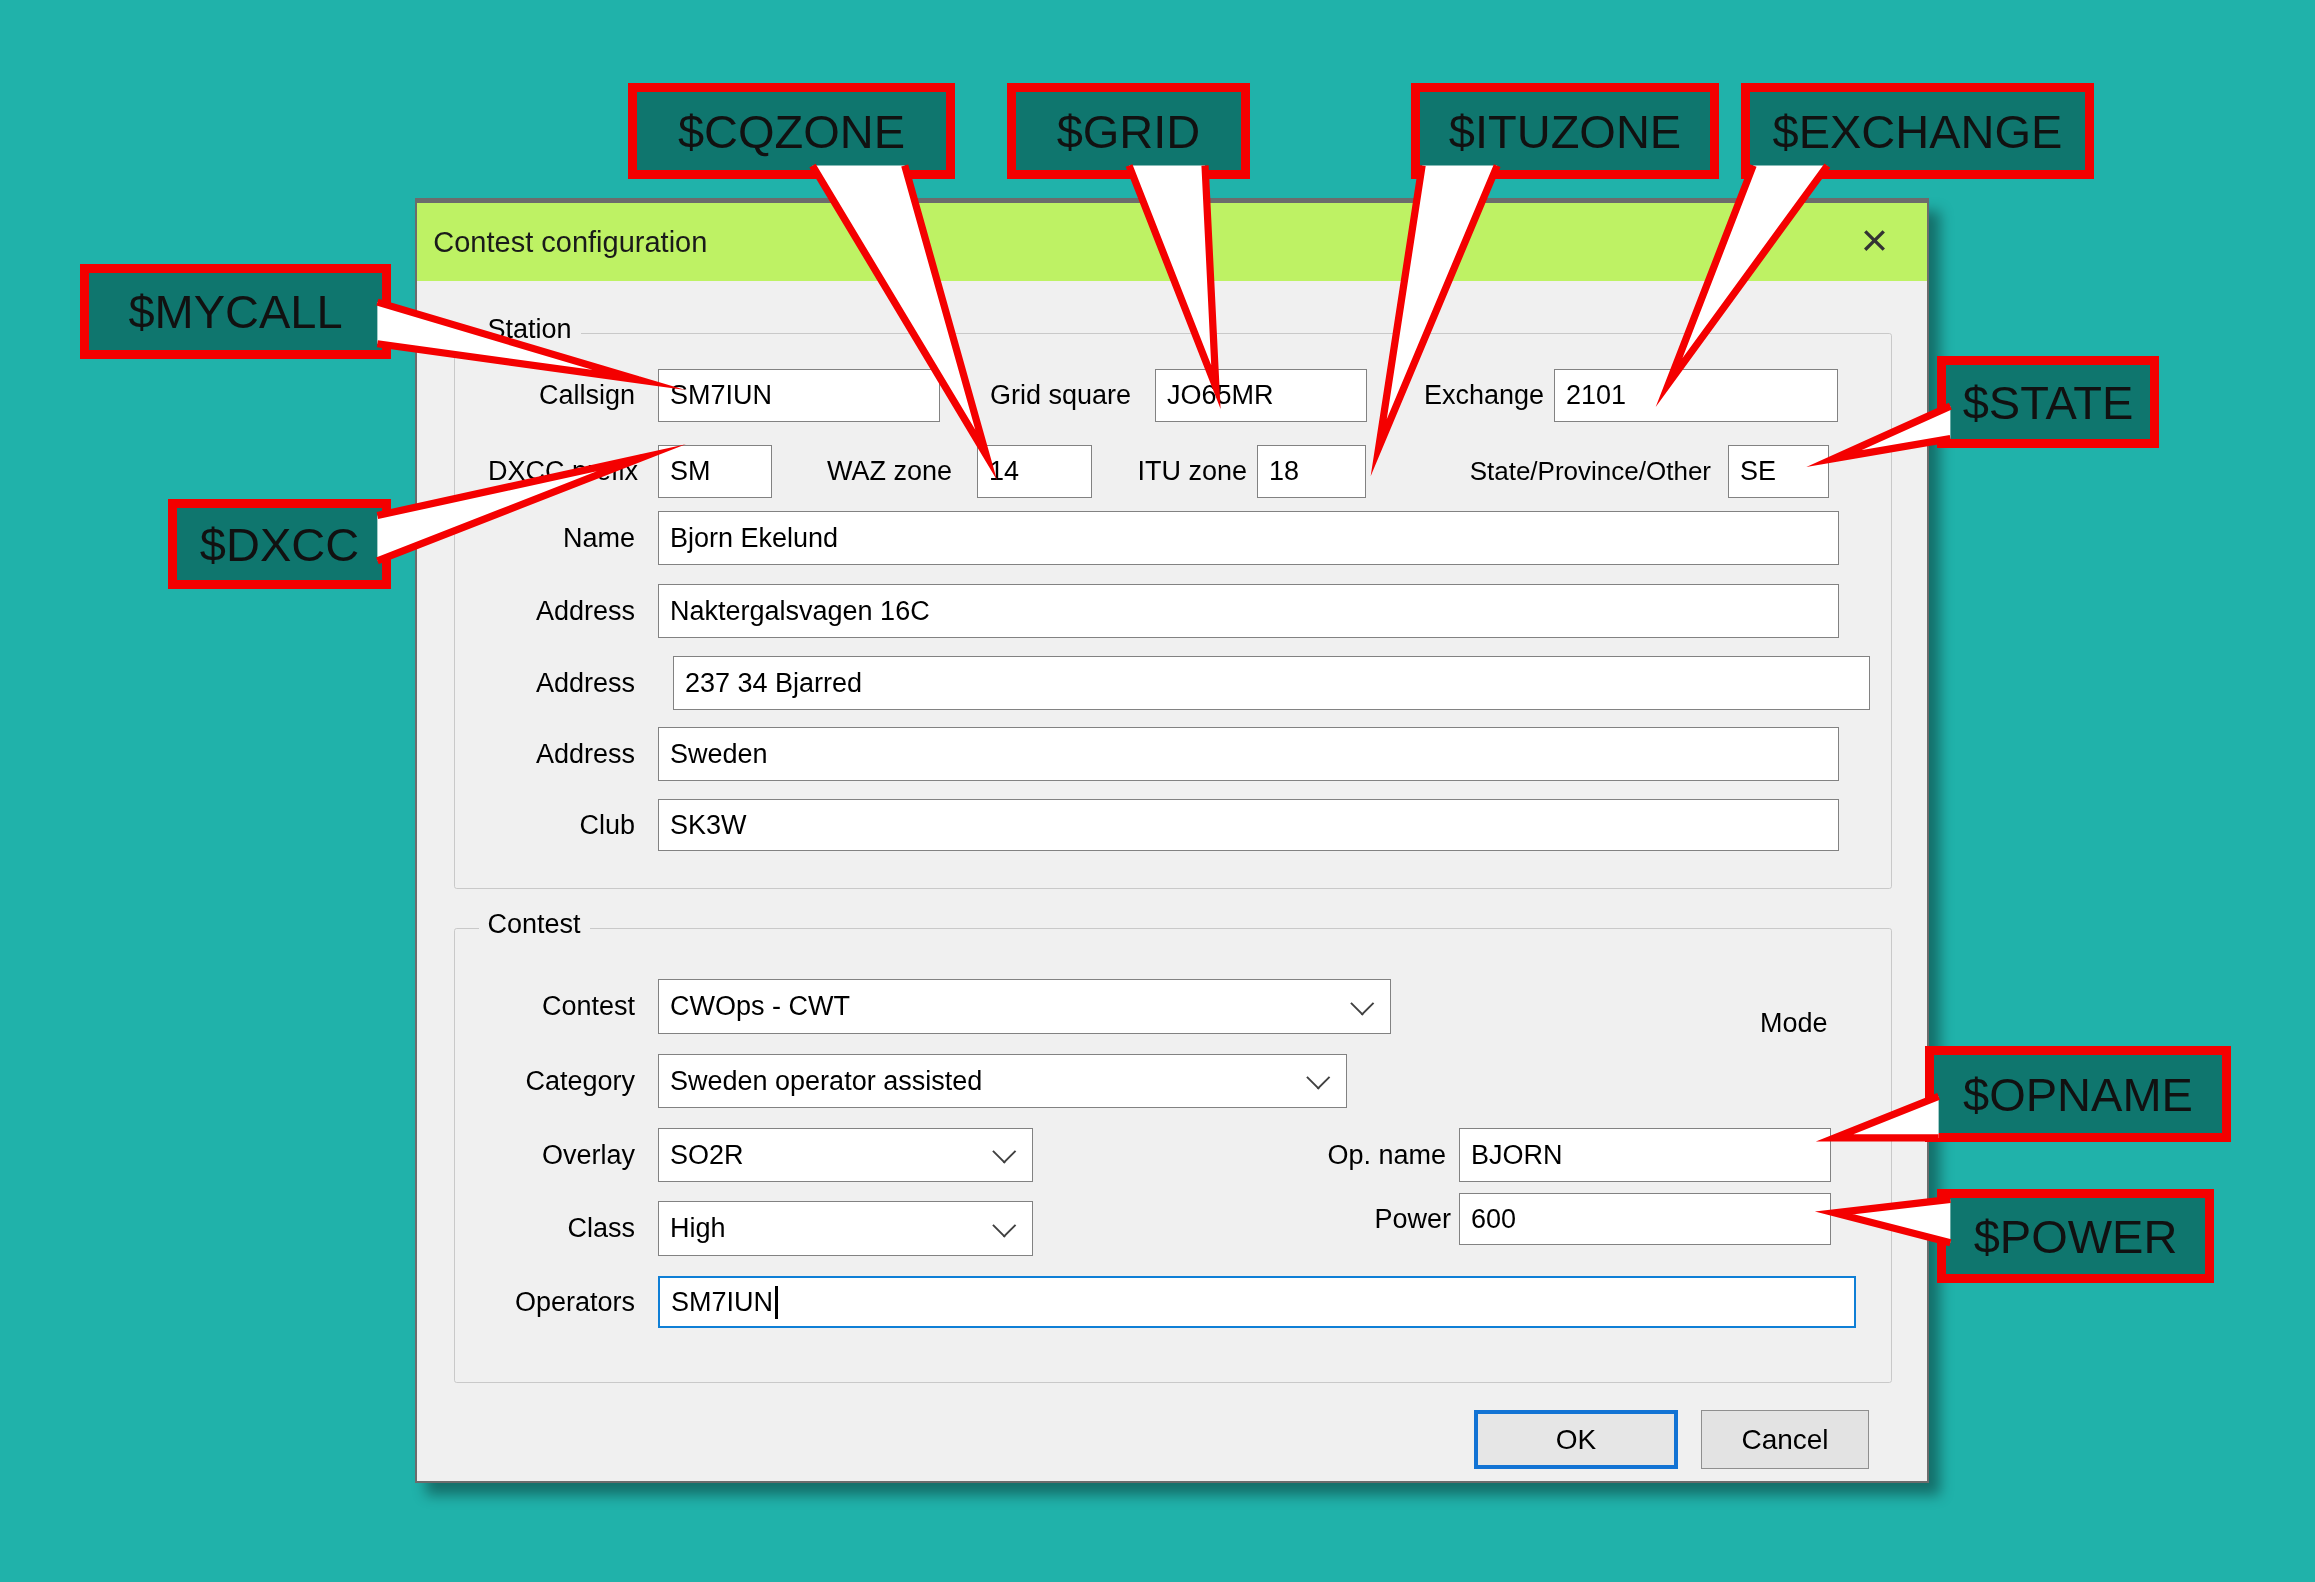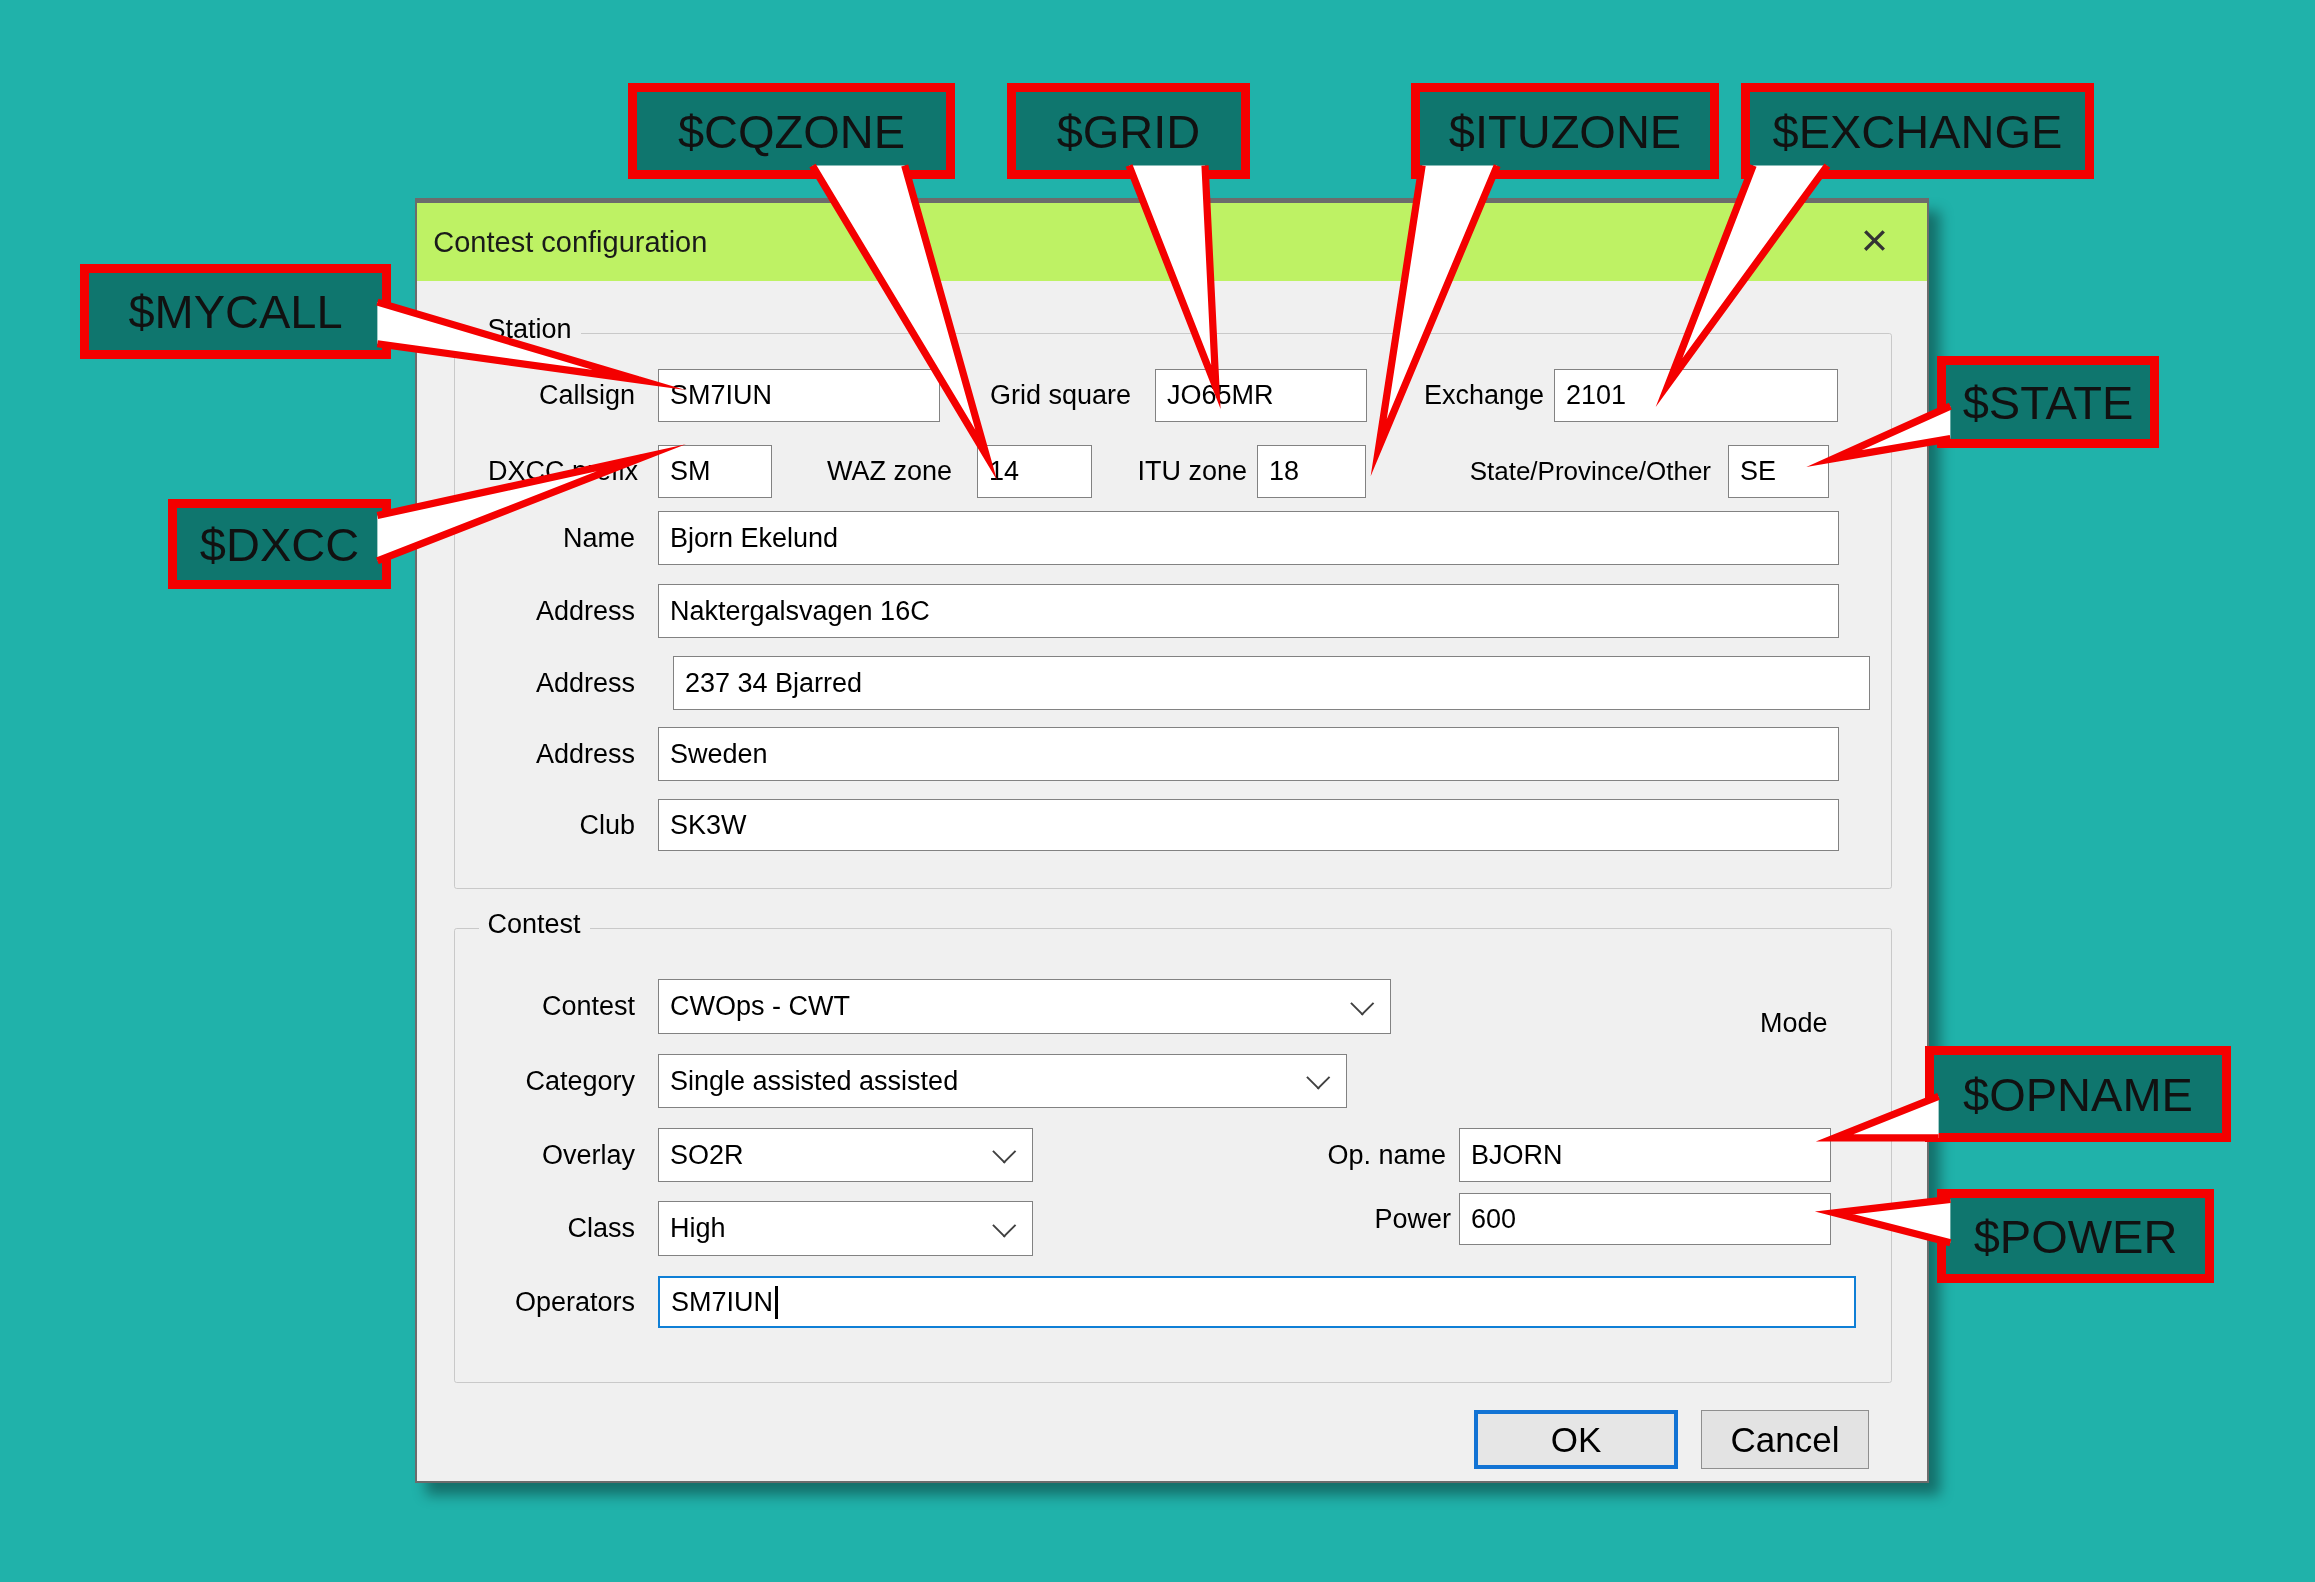--- a/index.html
+++ b/index.html
@@ -57,21 +57,21 @@
   .chev{
     position:absolute;right:20px;top:50%;width:14.5px;height:14.5px;margin-top:-11.8px;
     border-right:2.7px solid #404040;border-bottom:2.7px solid #404040;
     transform:rotate(45deg);
   }
   .caret{display:inline-block;width:2.7px;height:33px;background:#000;margin-left:1.8px;}
 
   
   .btn{
     position:absolute;display:flex;align-items:center;justify-content:center;
-    font-size:35px;color:#000;background:#e3e3e3;border:1.8px solid #8f8f8f;
+    font-size:28px;color:#000;background:#e3e3e3;border:1.8px solid #8f8f8f;
     box-sizing:border-box;cursor:default;
   }
   .btn.default{border:4.5px solid #1273d4;background:#e6e6e6;}
 
   
   .callout{
     position:absolute;background:#0f766e;border:9px solid #f40000;box-sizing:border-box;
     display:flex;align-items:center;justify-content:center;
     font-size:47px;color:#111;z-index:60;white-space:nowrap;
   }
@@ -135,21 +135,21 @@
 
     <div class="lbl" style="left:18px;top:776px;width:200px;height:55px;">Contest</div>
     <div class="drop" style="left:241px;top:776px;width:733px;height:55px;">
       <span>CWOps - CWT</span>
       <span class="chev"></span>
     </div>
     <div class="lbl left" style="left:1343px;top:801px;width:100px;height:38px;">Mode</div>
 
     <div class="lbl" style="left:18px;top:851px;width:200px;height:54px;">Category</div>
     <div class="drop" style="left:241px;top:851px;width:689px;height:54px;">
-      <span>Single assisted assisted</span>
+      <span>Sweden operator assisted</span>
       <span class="chev"></span>
     </div>
 
     <div class="lbl" style="left:18px;top:925px;width:200px;height:54px;">Overlay</div>
     <div class="drop" style="left:241px;top:925px;width:375px;height:54px;">
       <span>SO2R</span>
       <span class="chev"></span>
     </div>
     <div class="lbl" style="left:881px;top:925px;width:148px;height:54px;">Op. name</div>
     <div class="tfield" style="left:1042px;top:925px;width:372px;height:54px;">BJORN</div>

